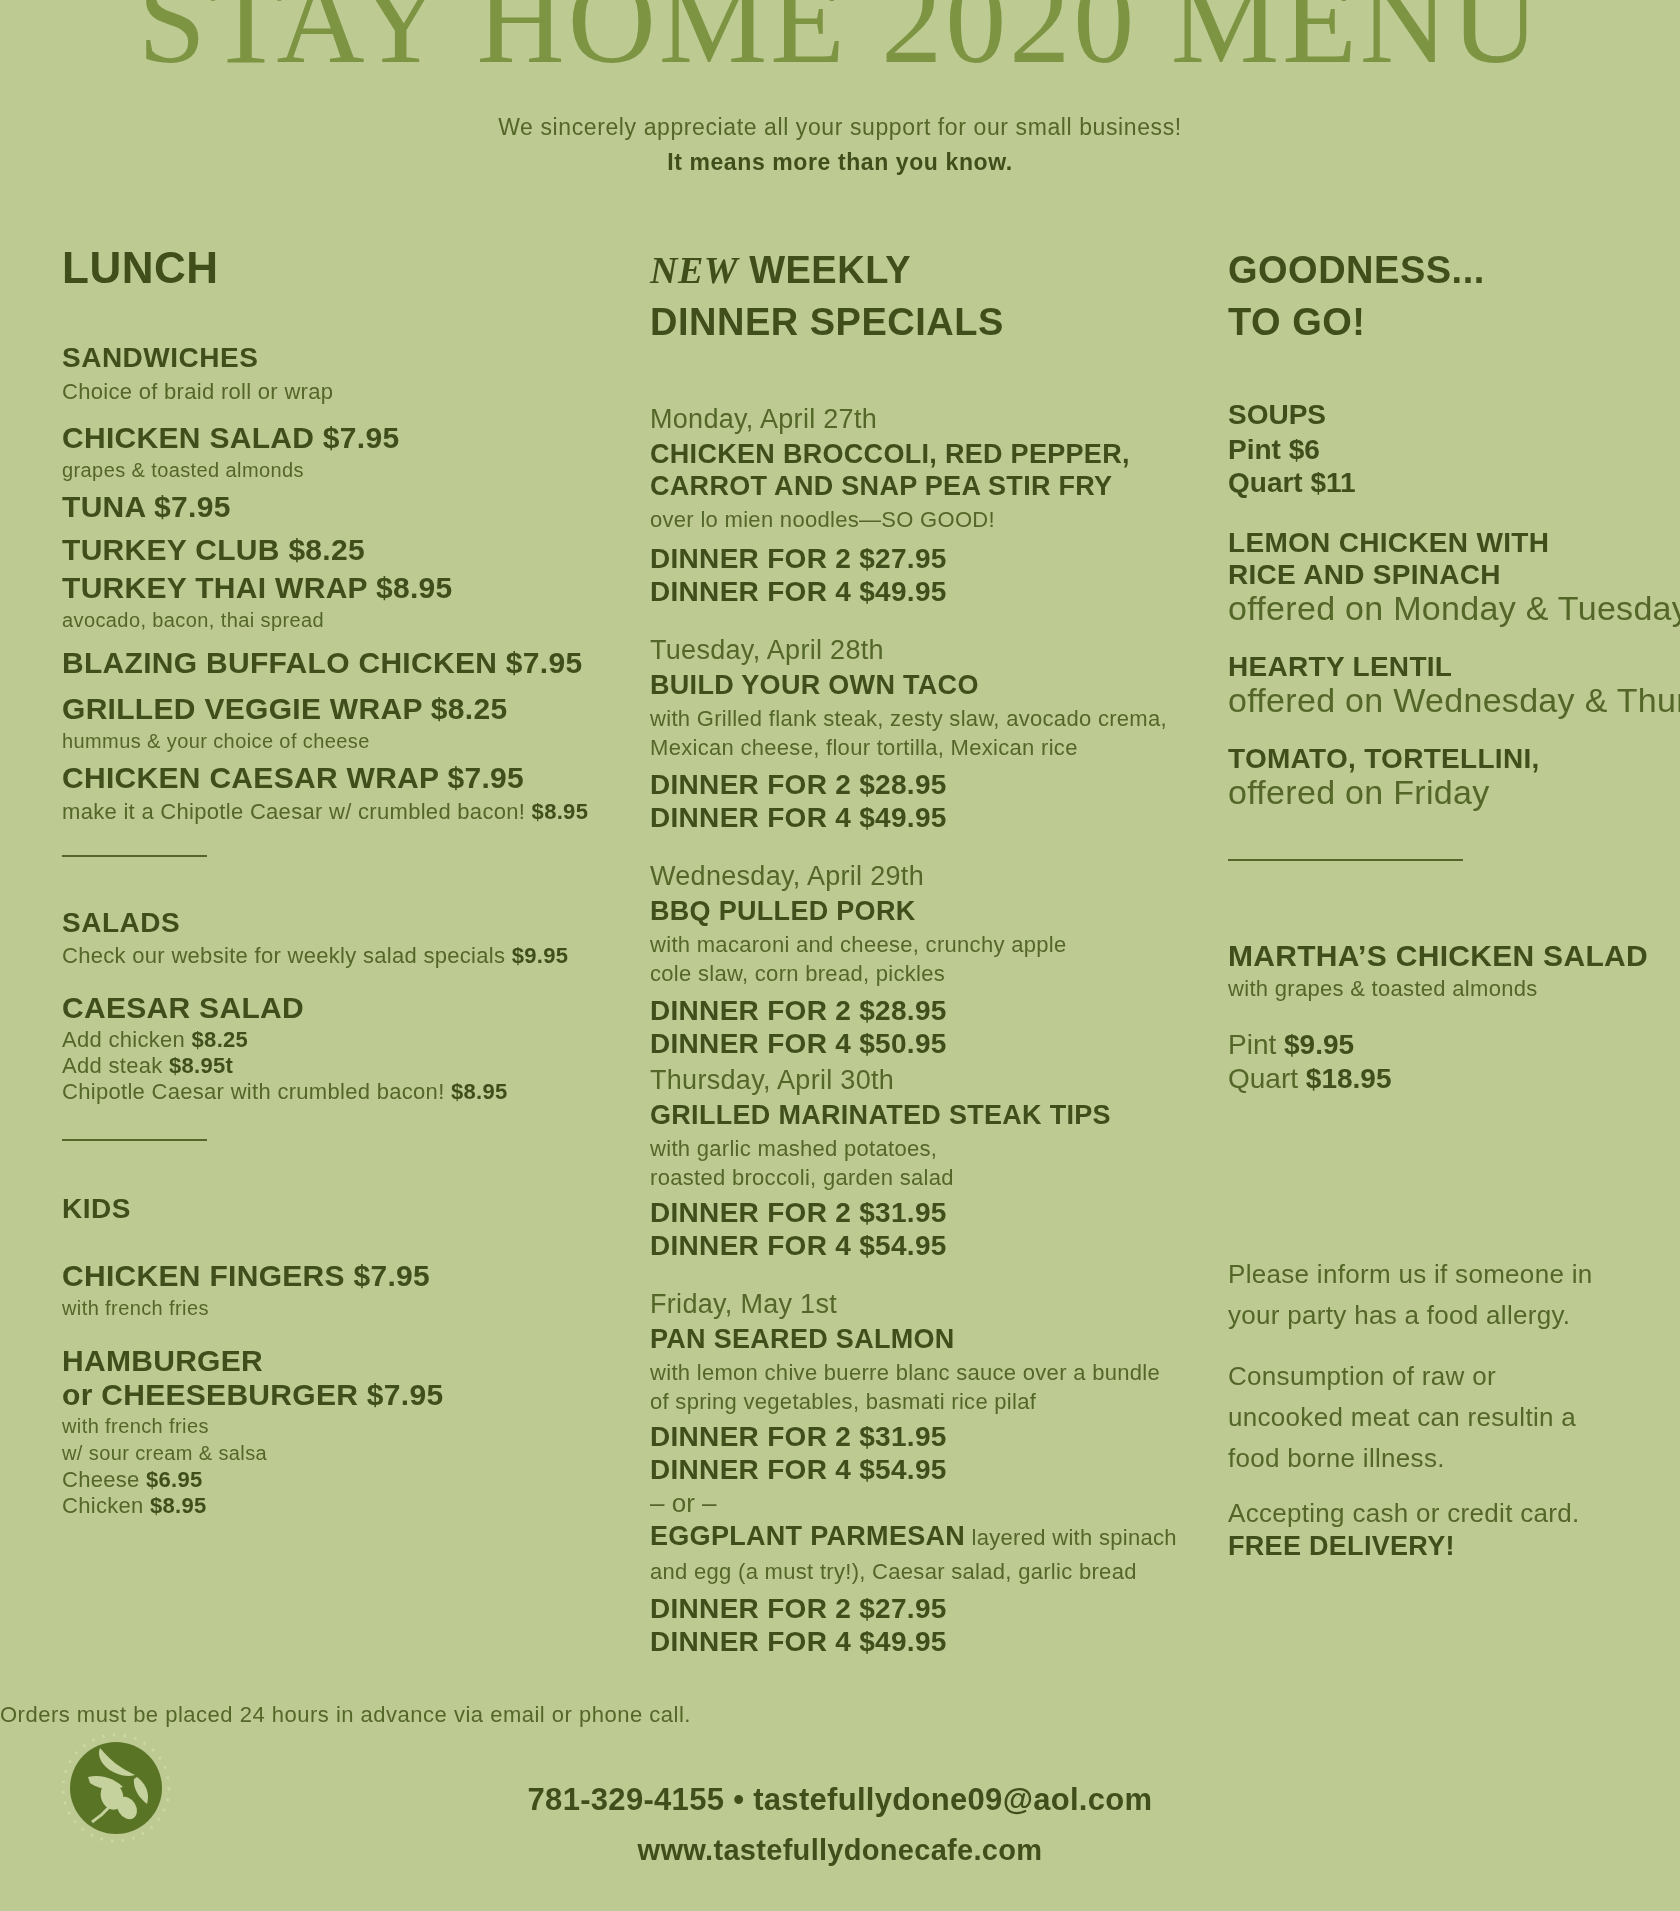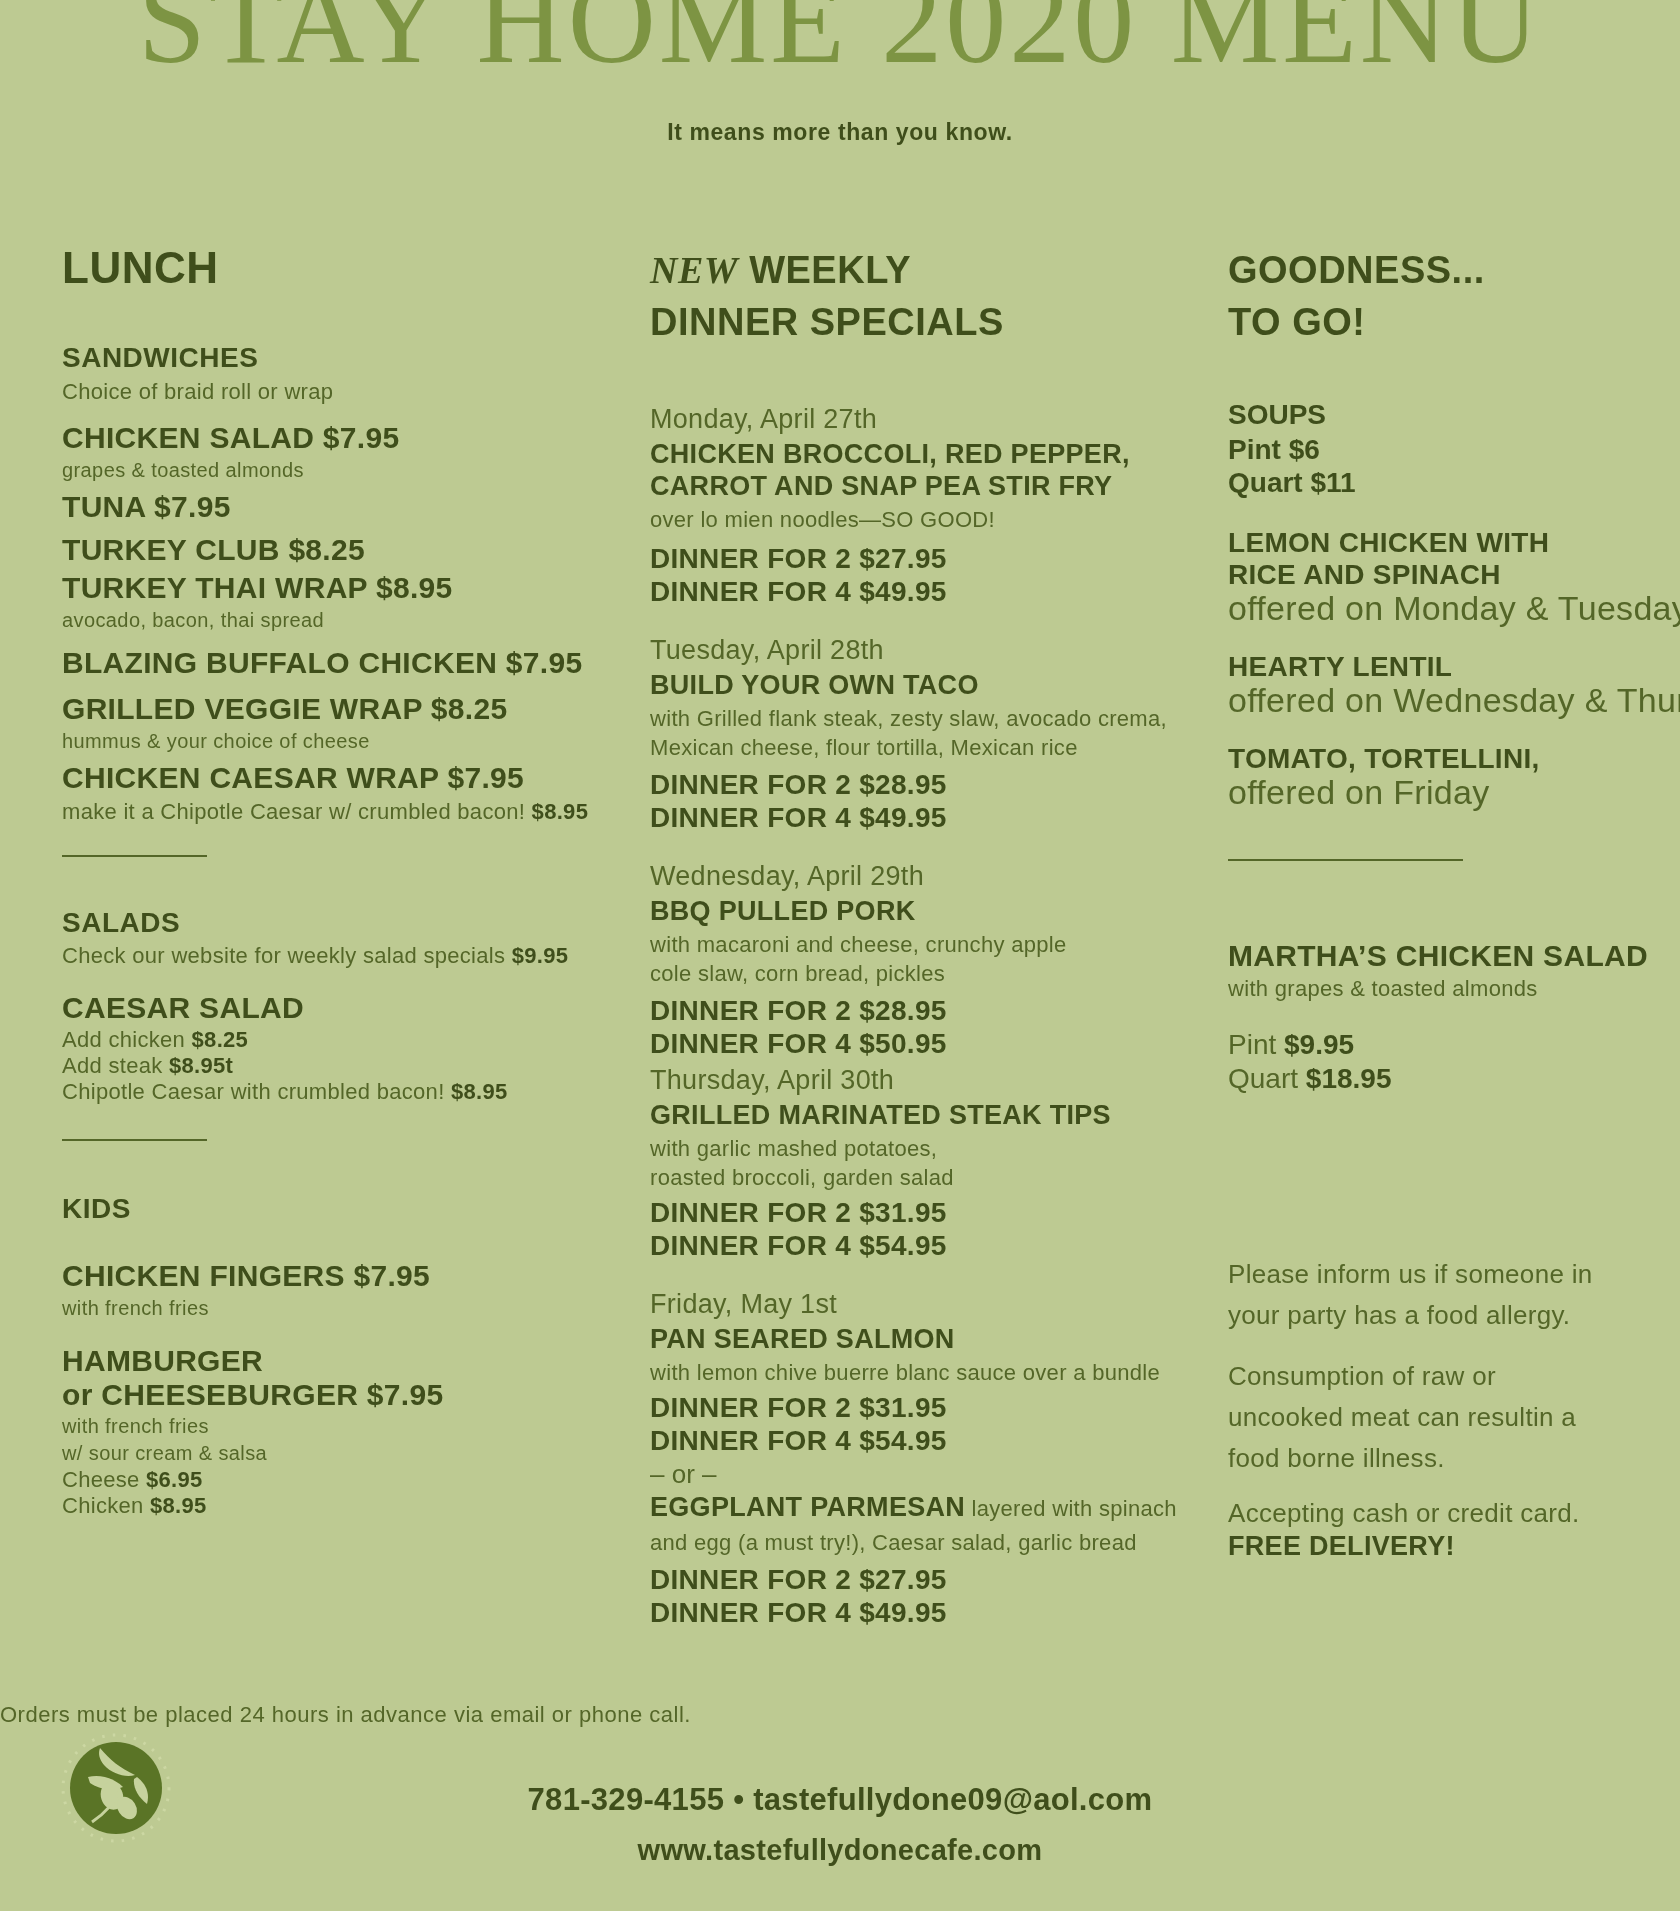--- a/index.html
+++ b/index.html
@@ -67,20 +67,21 @@
   .m55{margin-top:55px}.m78{margin-top:78px}.m162{margin-top:162px}
 </style>
 </head>
 <body>
 
 <div class="page">
 
   <div class="title nw">STAY HOME 2020 MENU</div>
 
   <div class="subtitle">
+    <div class="nw">We sincerely appreciate all your support for our small business!</div>
     <div class="b2 nw">It means more than you know.</div>
   </div>
 
   <div class="col" id="col-left">
     <div class="colhead big nw m16">LUNCH</div>
 
     <div class="sec nw m50">SANDWICHES</div>
     <div class="note22 nw m5">Choice of braid roll or wrap</div>
 
     <div class="item nw m16">CHICKEN SALAD $7.95</div>
@@ -154,20 +155,21 @@
     <div class="sp-date nw m4">Thursday, April 30th</div>
     <div class="sp-name nw m2">GRILLED MARINATED STEAK TIPS</div>
     <div class="sp-desc nw m3">with garlic mashed potatoes,</div>
     <div class="sp-desc nw">roasted broccoli, garden salad</div>
     <div class="sp-dinner nw m4">DINNER FOR 2 $31.95</div>
     <div class="sp-dinner nw">DINNER FOR 4 $54.95</div>
 
     <div class="sp-date nw m26">Friday, May 1st</div>
     <div class="sp-name nw m2">PAN SEARED SALMON</div>
     <div class="sp-desc nw m3">with lemon chive buerre blanc sauce over a bundle</div>
+    <div class="sp-desc nw">of spring vegetables, basmati rice pilaf</div>
     <div class="sp-dinner nw m4">DINNER FOR 2 $31.95</div>
     <div class="sp-dinner nw">DINNER FOR 4 $54.95</div>
 
     <div class="or nw m2">– or –</div>
     <div class="nw m2" style="line-height:32px;"><span class="sp-name">EGGPLANT PARMESAN</span><span class="sp-desc"> layered with spinach</span></div>
     <div class="sp-desc nw m1">and egg (a must try!), Caesar salad, garlic bread</div>
     <div class="sp-dinner nw m6">DINNER FOR 2 $27.95</div>
     <div class="sp-dinner nw">DINNER FOR 4 $49.95</div>
   </div>
 

